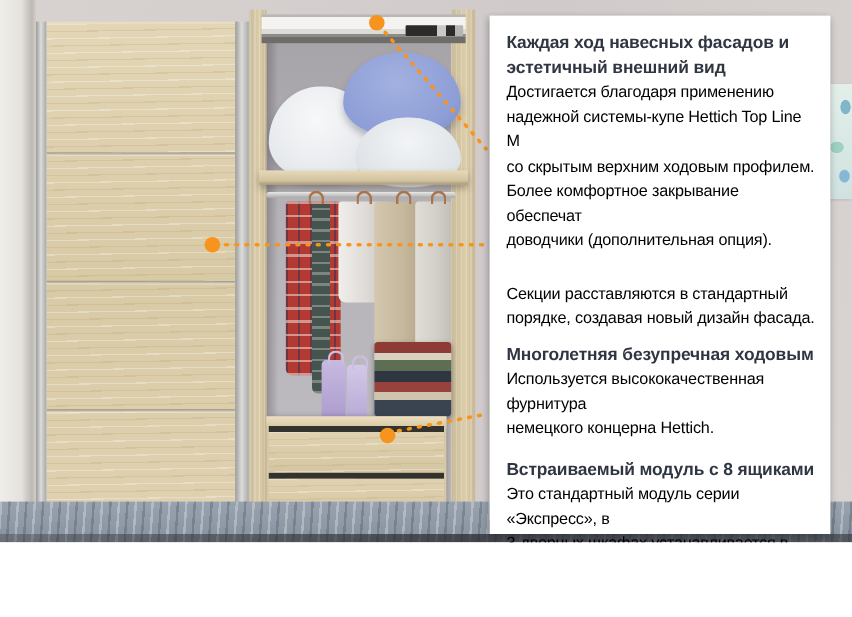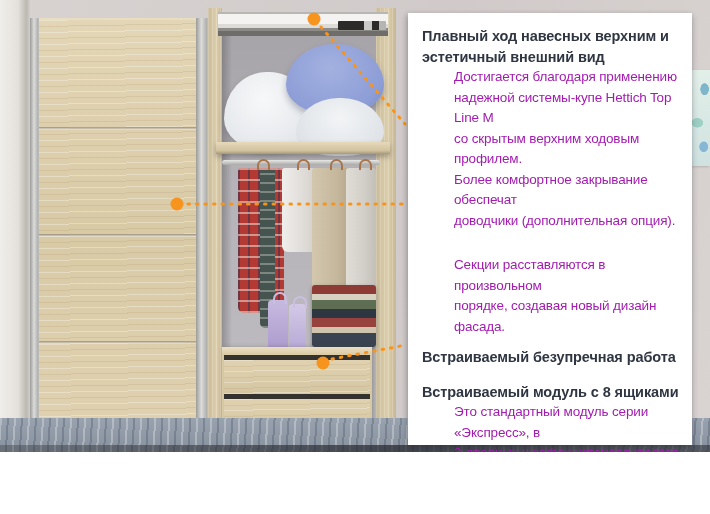--- a/index.html
+++ b/index.html
@@ -130,22 +130,22 @@
   
   .leaders { position:absolute; left:0; top:0; width:710px; height:452px; pointer-events:none; }
   
   .panel {
     position:absolute; left:408px; top:13px; width:284px; height:432px;
     background:#ffffff; padding:13px 12px 0 14px;
     box-shadow:0 3px 6px rgba(40,40,46,.32), -2px 1px 5px rgba(40,40,46,.12);
   }
   .feature-title { font-weight:700; font-size:14.5px; line-height:20.5px;
     color:#2f3642; white-space:pre-line; letter-spacing:-0.1px; }
-  .feature-body { font-size:13.5px; line-height:20.5px; color:#a21caf;
-    white-space:pre-line; letter-spacing:-0.15px;margin-left:32px; }
+  .feature-body { font-size:13.5px; line-height:20.5px; color:#000000;
+    white-space:pre-line; letter-spacing:-0.15px; }
   .feature-block.b2 { margin-top:24px; }
   .feature-block.b3 { margin-top:10px; }
   .feature-block.b4 { margin-top:14px; }
   .bottom-white { position:absolute; left:0; top:452px; width:710px; height:62px; background:#ffffff; }
 </style>
 </head>
 <body>
 
 <div class="stage">
 
@@ -213,34 +213,36 @@
       <g fill="#f7941e">
         <circle cx="314" cy="19" r="6.5"></circle>
         <circle cx="177" cy="204" r="6.5"></circle>
         <circle cx="323" cy="363" r="6.5"></circle>
       </g>
     </svg>
   </div>
 
   <div class="panel">
     <div class="feature-block b1">
-      <div class="feature-title">Плавный ход навесных верхним и
+      <div class="feature-title">Каждая ход навесных фасадов и
 эстетичный внешний вид</div>
       <div class="feature-body">Достигается благодаря применению
 надежной системы-купе Hettich Top Line M
 со скрытым верхним ходовым профилем.
 Более комфортное закрывание обеспечат
 доводчики (дополнительная опция).</div>
     </div>
     <div class="feature-block b2">
-      <div class="feature-body">Секции расставляются в произвольном
+      <div class="feature-body">Секции расставляются в стандартный
 порядке, создавая новый дизайн фасада.</div>
     </div>
     <div class="feature-block b3">
-      <div class="feature-title">Встраиваемый безупречная работа</div>
+      <div class="feature-title">Многолетняя безупречная ходовым</div>
+      <div class="feature-body">Используется высококачественная фурнитура
+немецкого концерна Hettich.</div>
     </div>
     <div class="feature-block b4">
       <div class="feature-title">Встраиваемый модуль с 8 ящиками</div>
       <div class="feature-body">Это стандартный модуль серии «Экспресс», в
 3-дверных шкафах устанавливается в
 отделение с полками, а в 2-дверных - под
 любую полку.</div>
     </div>
   </div>
 

